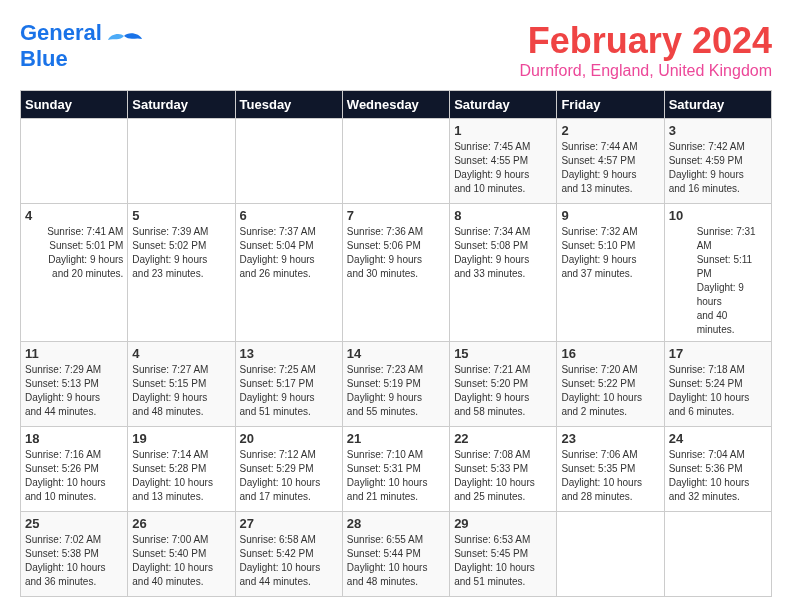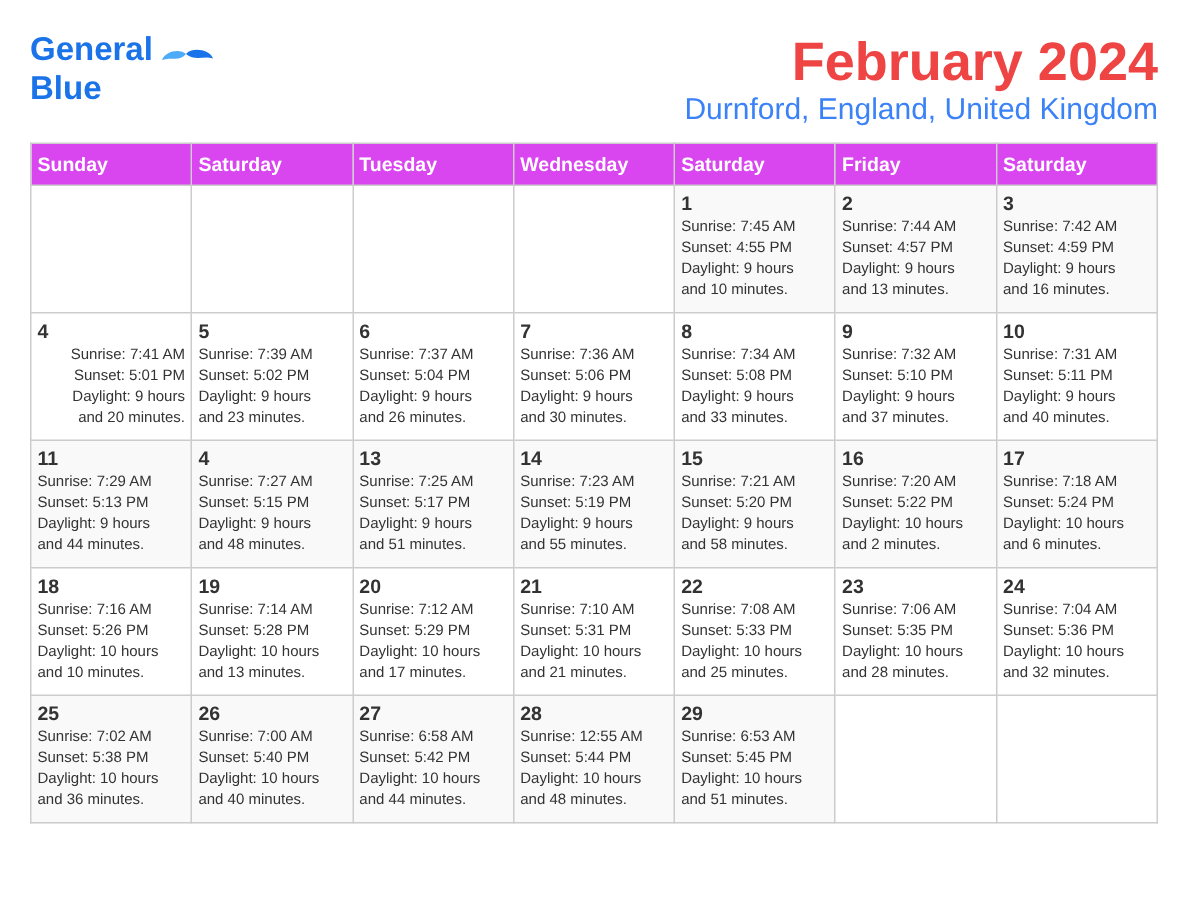--- a/index.html
+++ b/index.html
@@ -23,31 +23,31 @@
     }
     .title-block {
       text-align: right;
     }
     .month-title {
       font-size: 36px;
       font-weight: bold;
       color: #ef4444;
     }
     .location {
-      font-size: 20px;
-      color: #3b82f6;
+      font-size: 16px;
+      color: #ec4899;
       margin-left: 44px;
     }
     table {
       width: 100%;
       border-collapse: collapse;
       table-layout: fixed;
     }
     thead tr th {
-      background-color: #d946ef;
+      background-color: #0f172a;
       color: #fff;
       font-size: 13px;
       font-weight: bold;
       padding: 6px 4px;
       text-align: left;
       border: 1px solid #ccc;
     }
     tbody tr td {
       border: 1px solid #ccc;
       vertical-align: top;
@@ -174,21 +174,21 @@
         </td>
         <td>
           <div class="day-num">9</div>
           <div class="day-info" style="white-space: pre-line;">Sunrise: 7:32 AM
 Sunset: 5:10 PM
 Daylight: 9 hours
 and 37 minutes.</div>
         </td>
         <td>
           <div class="day-num">10</div>
-          <div class="day-info" style="white-space: pre-line;">Sunrise: 7:31 AM
+          <div class="day-info" style="white-space: pre-line; margin-left: 28px;">Sunrise: 7:31 AM
 Sunset: 5:11 PM
 Daylight: 9 hours
 and 40 minutes.</div>
         </td>
       </tr>
       <tr>
         <td>
           <div class="day-num">11</div>
           <div class="day-info" style="white-space: pre-line;">Sunrise: 7:29 AM
 Sunset: 5:13 PM
@@ -306,21 +306,21 @@
         </td>
         <td>
           <div class="day-num">27</div>
           <div class="day-info" style="white-space: pre-line;">Sunrise: 6:58 AM
 Sunset: 5:42 PM
 Daylight: 10 hours
 and 44 minutes.</div>
         </td>
         <td>
           <div class="day-num">28</div>
-          <div class="day-info" style="white-space: pre-line;">Sunrise: 12:55 AM
+          <div class="day-info" style="white-space: pre-line;">Sunrise: 6:55 AM
 Sunset: 5:44 PM
 Daylight: 10 hours
 and 48 minutes.</div>
         </td>
         <td>
           <div class="day-num">29</div>
           <div class="day-info" style="white-space: pre-line;">Sunrise: 6:53 AM
 Sunset: 5:45 PM
 Daylight: 10 hours
 and 51 minutes.</div>

